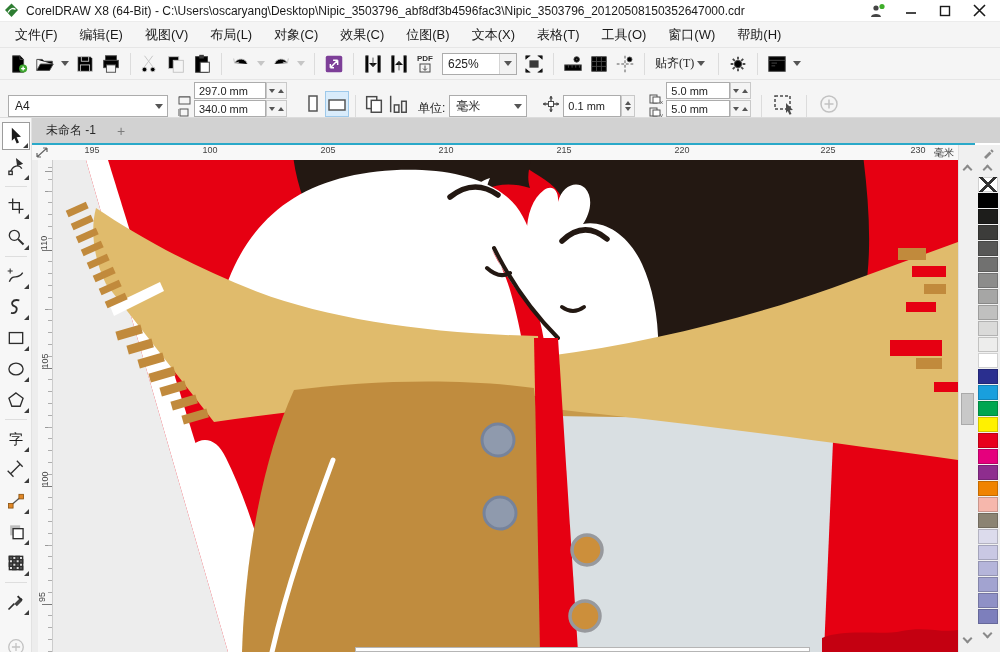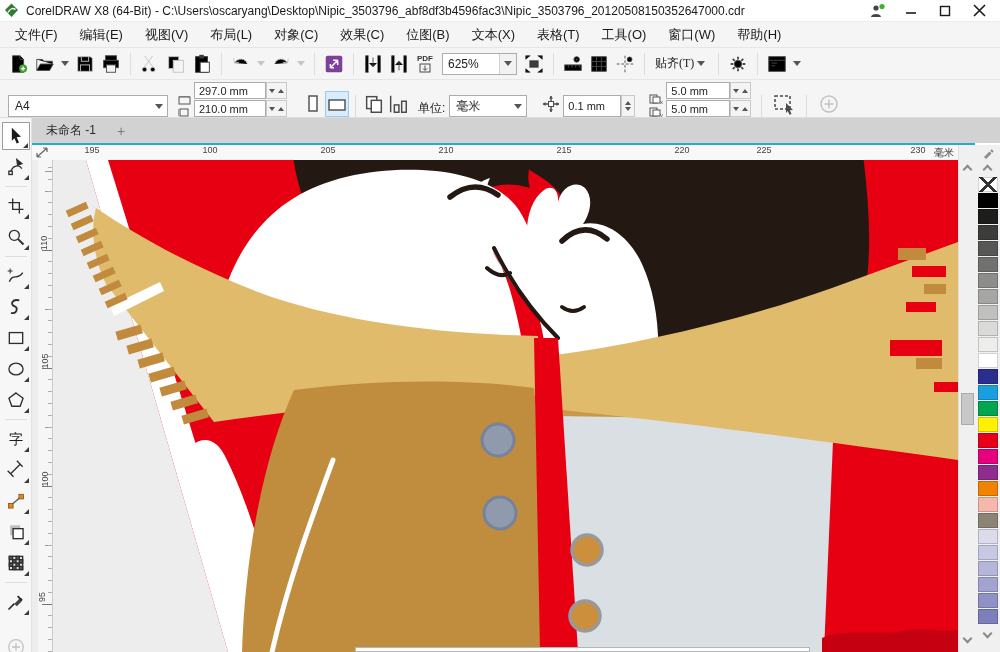--- a/index.html
+++ b/index.html
@@ -313,21 +313,21 @@
     <svg width="13" height="9" viewBox="0 0 13 9">
         <rect x="2" y="1" width="8" height="7" fill="none" stroke="#555"></rect>
         <path d="M0,1 V8" stroke="#555"></path>
       </svg>
   </span>
   <span class="stack" style="margin-left:3px;">
     <span class="field" style="width:72px;">
         <span>297.0 mm</span>
       </span>
     <span class="field" style="width:72px;">
-        <span>210.0 mm</span>
+        <span>340.0 mm</span>
       </span>
   </span>
   <span class="stack">
     <span class="spin-h">
         <span class="tri-dn"></span>
         <span class="tri-up"></span>
       </span>
     <span class="spin-h">
         <span class="tri-dn"></span>
         <span class="tri-up"></span>
@@ -559,21 +559,21 @@
     <div class="hmaj" style="left:532px"></div>
     <div class="hmaj" style="left:650px"></div>
     <div class="hmaj" style="left:768px"></div>
     <div class="hmaj" style="left:886px"></div>
   <span class="hnum" style="left:60px">195</span>
   <span class="hnum" style="left:178px">100</span>
   <span class="hnum" style="left:296px">205</span>
   <span class="hnum" style="left:414px">210</span>
   <span class="hnum" style="left:532px">215</span>
   <span class="hnum" style="left:650px">220</span>
-  <span class="hnum" style="left:732px">225</span>
+  <span class="hnum" style="left:796px">225</span>
   <span class="hnum" style="left:886px">230</span>
   <span class="runit">毫米</span>
 </div>
 <div class="abs vscroll-teal"></div>
 
 <div class="abs canvas">
   <svg width="926" height="492" viewBox="0 0 926 492">
 
     <rect x="0" y="0" width="926" height="492" fill="#e60012"></rect>
 

